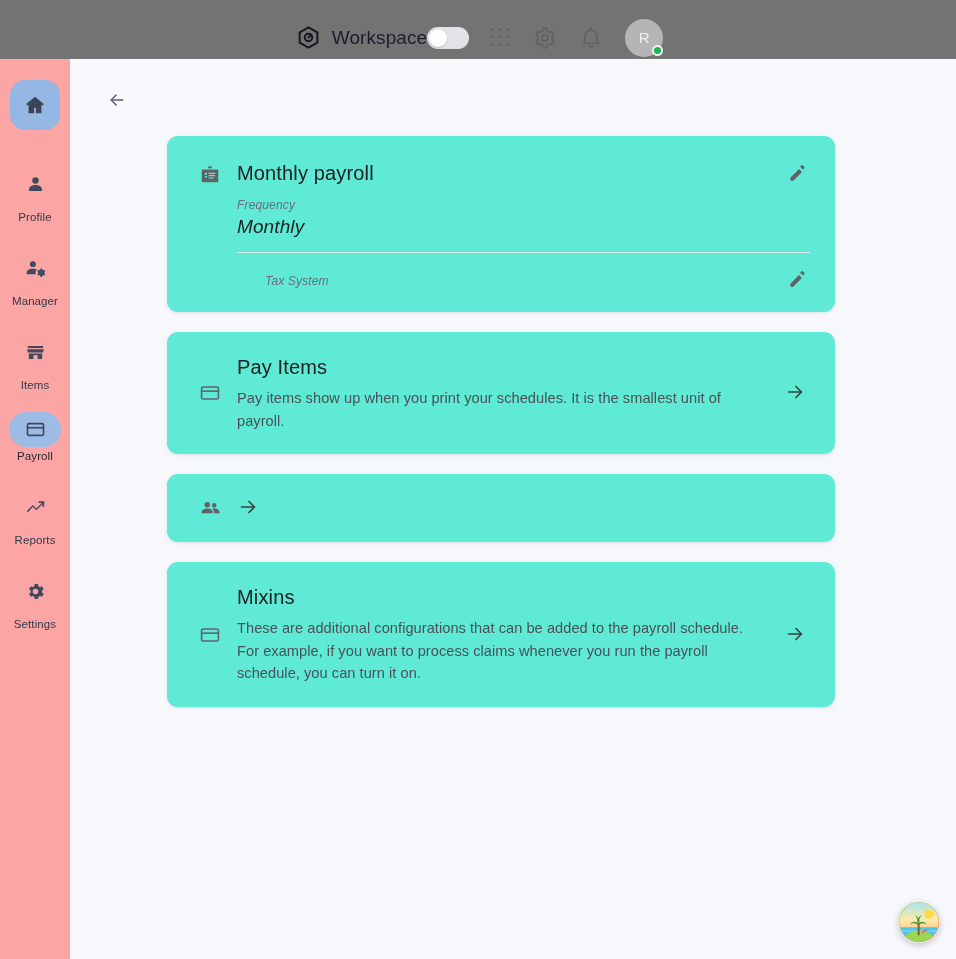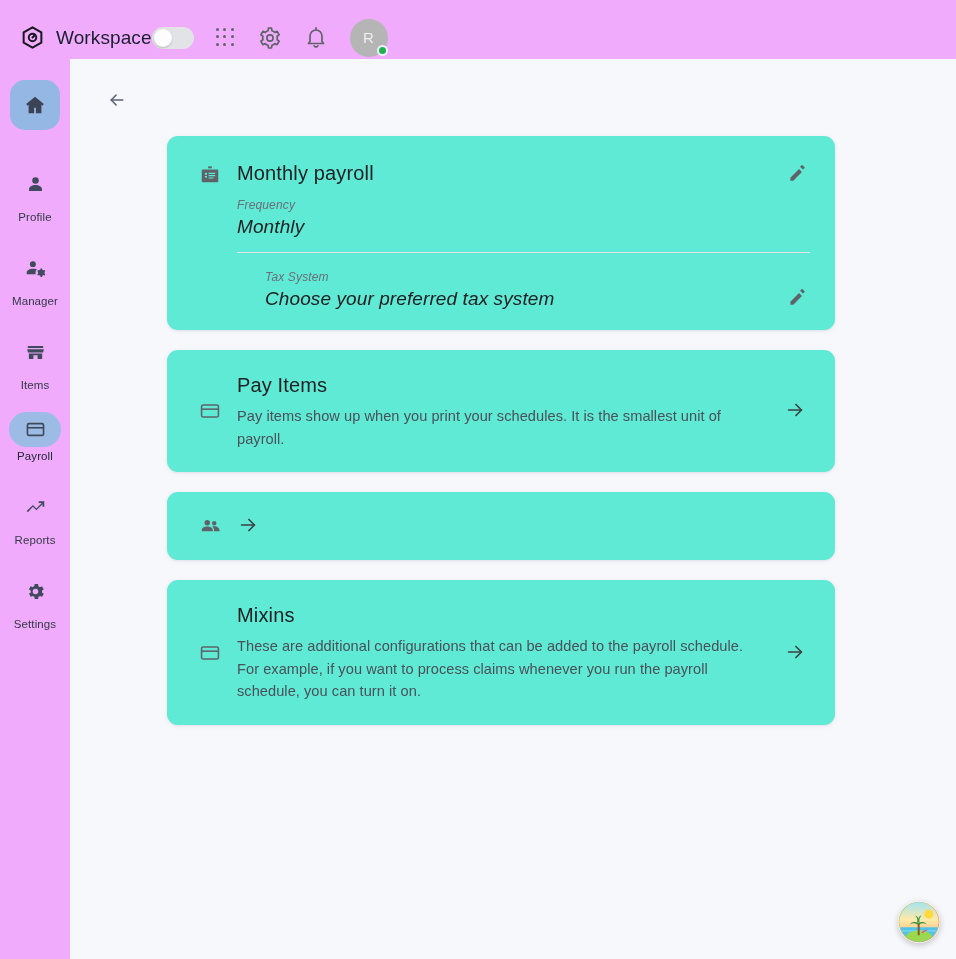--- a/index.html
+++ b/index.html
@@ -6,24 +6,24 @@
   html, body {
     width: 956px; height: 959px;
     font-family: "Liberation Sans", sans-serif;
     background: #f5f7fc;
     overflow: hidden;
   }
 
   
   .header {
     height: 59px;
-    background: #f0abfc;
+    background: #737373;
     display: flex;
     align-items: center;
-    justify-content: flex-start;
+    justify-content: center;
     padding: 16px 17px 0 20px;
     position: relative;
     z-index: 5;
   }
   .brand { display: flex; align-items: center; gap: 11px; }
   .brand-logo { width: 25px; height: 25px; display: block; }
   .brand-title {
     font-size: 19px; color: #1a1f2e; font-weight: 400;
     letter-spacing: .1px;
   }
@@ -61,21 +61,21 @@
     width: 11px; height: 11px; border-radius: 50%;
     background: #22b14c; border: 2px solid #eef2fb;
   }
 
   
   .body-wrap { display: flex; height: 900px; }
 
   
   .sidebar {
     width: 70px; flex: none;
-    background: #f0abfc;
+    background: #fca5a5;
     padding-top: 21px;
     display: flex; flex-direction: column; align-items: center;
   }
   .nav-item {
     width: 52px;
     display: flex; flex-direction: column; align-items: center;
     cursor: pointer; margin-bottom: 21px;
     text-decoration: none;
   }
   .nav-icon-box {
@@ -362,21 +362,20 @@
             <div class="field">
               <div class="field-label">Frequency</div>
               <div class="field-value">Monthly</div>
             </div>
           </div>
           <div class="field-divider"></div>
 
           <div class="field-row field-block-2">
             <div class="field">
               <div class="field-label">Tax System</div>
-              <div class="field-value">Choose your preferred tax system</div>
             </div>
             <span class="pencil" style="margin-top:0">
               <span>
                 <svg viewBox="0 0 24 24" fill="currentColor">
                     <path d="M3 17.3V21h3.7L17.6 10 13.9 6.3zm17.7-12a1 1 0 0 0 0-1.4l-2.3-2.3a1 1 0 0 0-1.4 0l-1.8 1.8 3.7 3.7z"></path>
                   </svg>
               </span>
             </span>
           </div>
         </div>

